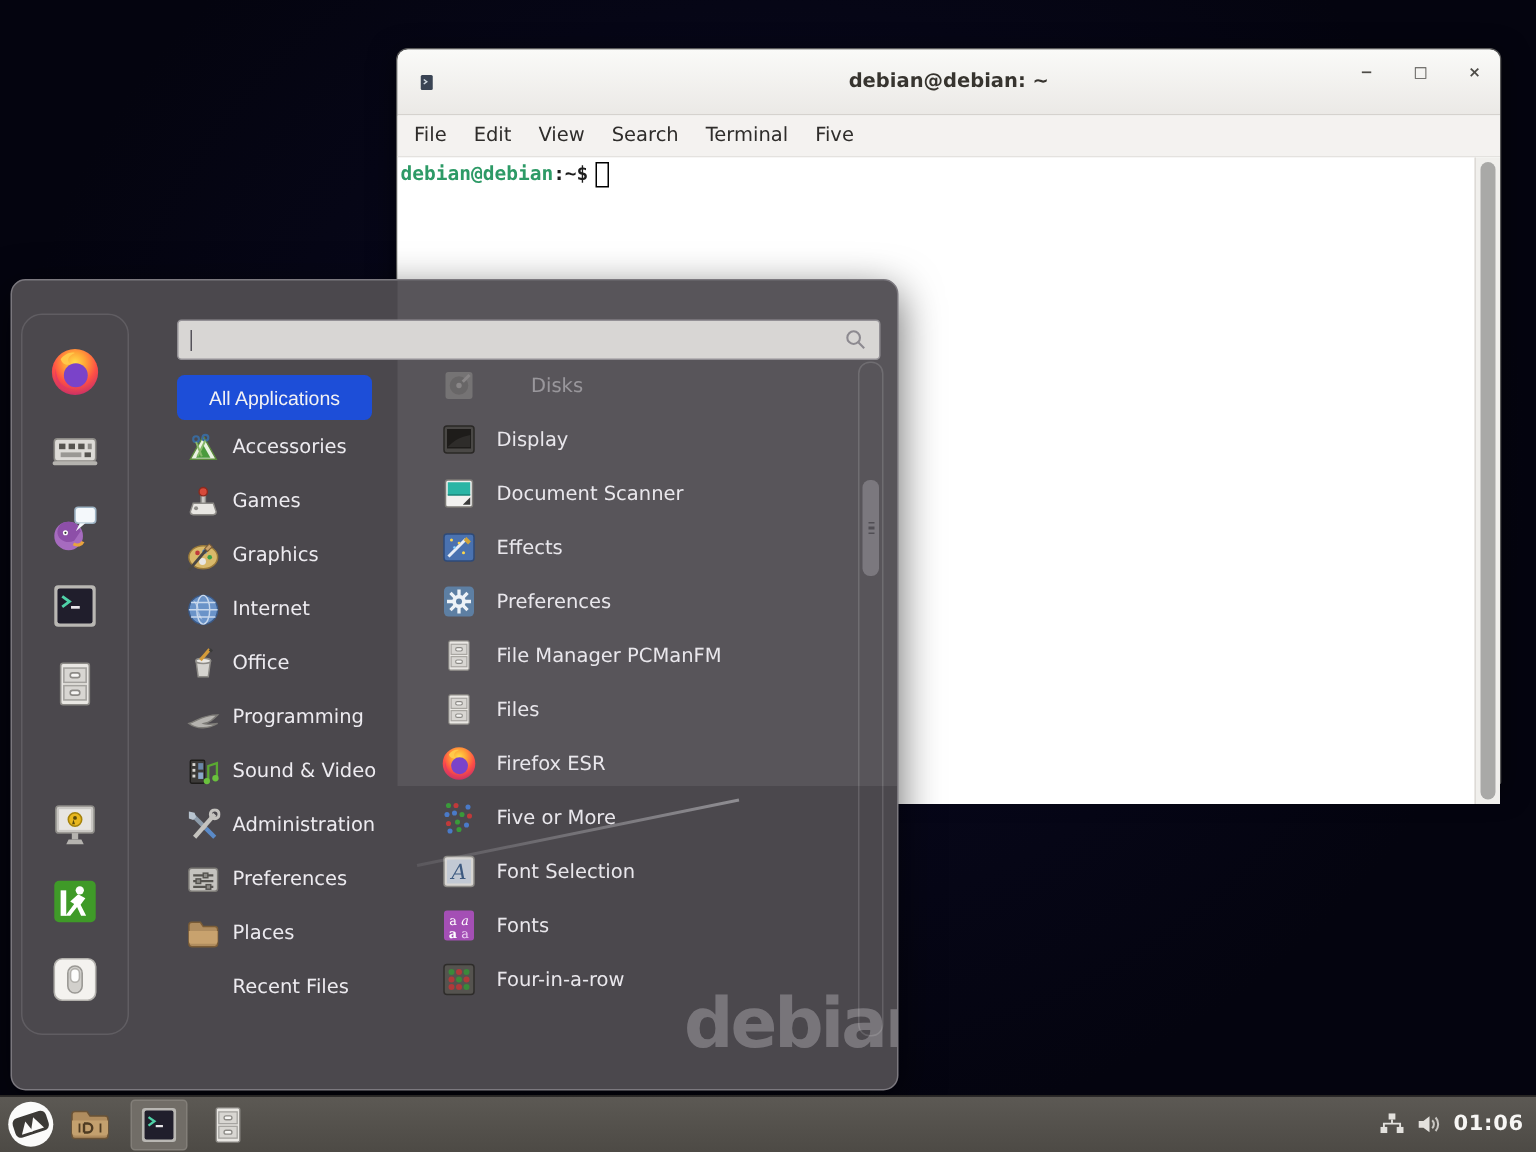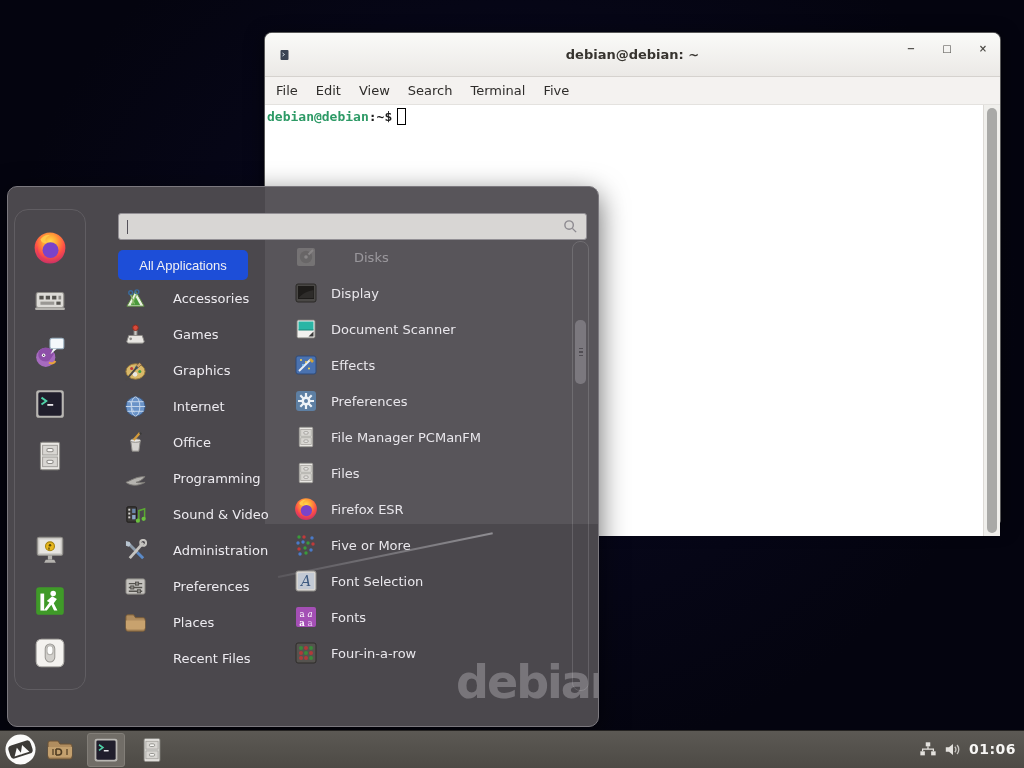--- a/index.html
+++ b/index.html
@@ -53,21 +53,21 @@
   .menu-search { flex:1; height:100%; background:transparent; border:none; outline:none;
     font-size:13px; color:#333; padding-left:8px; caret-color:#333; }
   .search-caret { position:absolute; left:8px; top:6px; width:1px; height:14px; background:#55525a; }
   .magnifier { width:15px; height:15px; margin-right:8px; }
 
   .all-apps-btn { position:absolute; left:110px; top:63px; width:130px; height:30px; z-index:2;
     background:#1d4ed8; border:none; border-radius:5px; color:#f2f1f4; font-size:13px;
     font-family:Liberation Sans, sans-serif; text-align:center; }
 
   .category-list { position:absolute; left:110px; top:93px; width:160px; z-index:2; }
-  .cat-row { height:36px; display:flex; align-items:center; gap:26px; padding-left:6px; }
+  .cat-row { height:36px; display:flex; align-items:center; gap:8px; padding-left:6px; }
   .cat-row .icon-box { width:23px; height:23px; flex:none; }
   .cat-row .spacer { width:23px; flex:none; }
   .cat-label { font-size:13px; color:#edebf0; white-space:nowrap; }
 
   .app-list { position:absolute; left:280px; top:52px; width:282px; z-index:2; }
   .app-row { height:36px; display:flex; align-items:center; gap:13px; padding-left:6px; }
   .app-row .icon-box { width:24px; height:24px; flex:none; }
   .app-label { font-size:13px; color:#e9e7ec; white-space:nowrap; }
   .app-row.dimmed { opacity:.45;gap:36px; }
   .app-row.faint { opacity:.28; }

